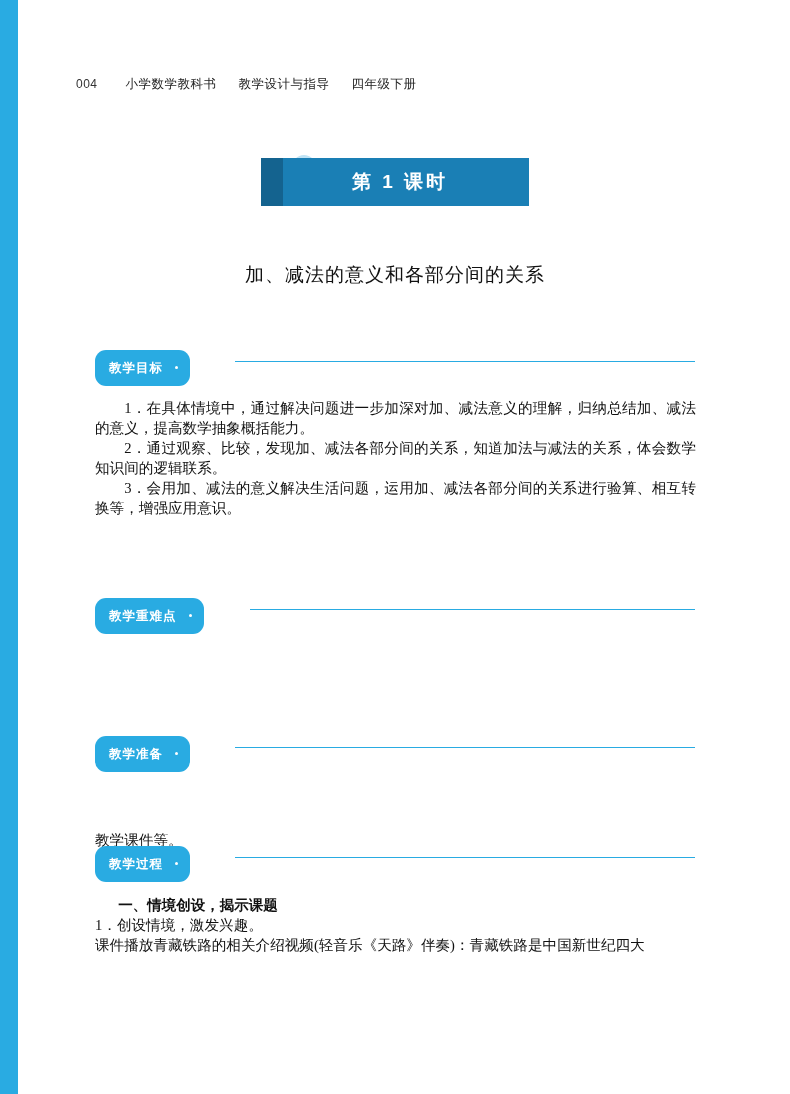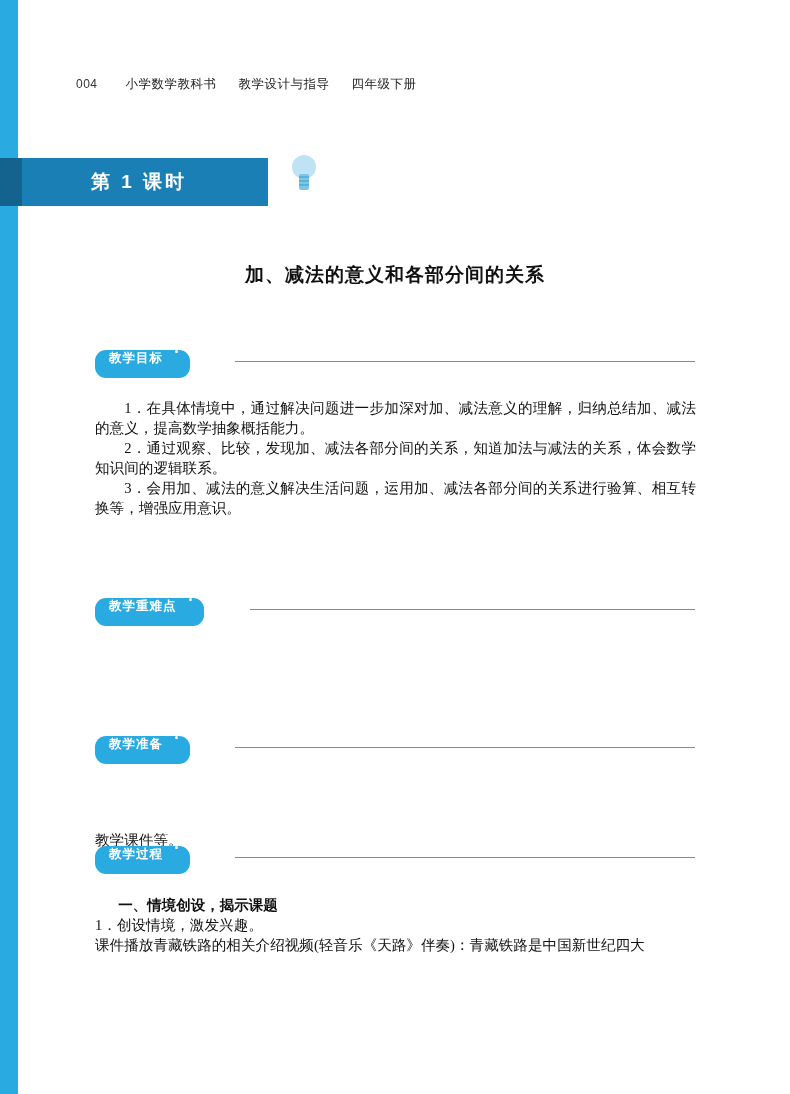--- a/index.html
+++ b/index.html
@@ -58,21 +58,21 @@
     width: 14px;
   }
 
   
   .banner-wrap {
     position: absolute;
     left: 0;
     top: 158px;
     width: 790px;
     display: flex;
-    justify-content: flex-start;
+    justify-content: center;
   }
   .banner {
     position: relative;
     width: 268px;
     height: 48px;
     background: #1a7fb5;
     display: flex;
     align-items: center;
     justify-content: center;
   }
@@ -127,46 +127,46 @@
 
   
   .lesson-title {
     position: absolute;
     left: 0;
     top: 262px;
     width: 790px;
     text-align: center;
     font-family: "Liberation Sans", sans-serif;
     font-size: 19px;
-    font-weight: bold;
+    font-weight: normal;
     color: #111;
     letter-spacing: 1px;
   }
 
   
   .section {
     position: absolute;
     left: 95px;
     width: 600px;
     height: 22px;
   }
   .pill {
     position: absolute;
     left: 0;
     top: 0;
-    height: 28px;
+    height: 36px;
     background: #29abe2;
     border-radius: 11px;
     color: #fff;
     font-family: "Liberation Sans", sans-serif;
     font-size: 12.5px;
     font-weight: bold;
     letter-spacing: 1px;
     display: flex;
-    align-items: flex-start;
+    align-items: center;
     padding: 0 12px 0 14px;
     box-sizing: border-box;
   }
   .pill .dot {
     display: inline-block;
     width: 3px;
     height: 3px;
     border-radius: 50%;
     background: #ffffff;
     margin-left: 12px;

